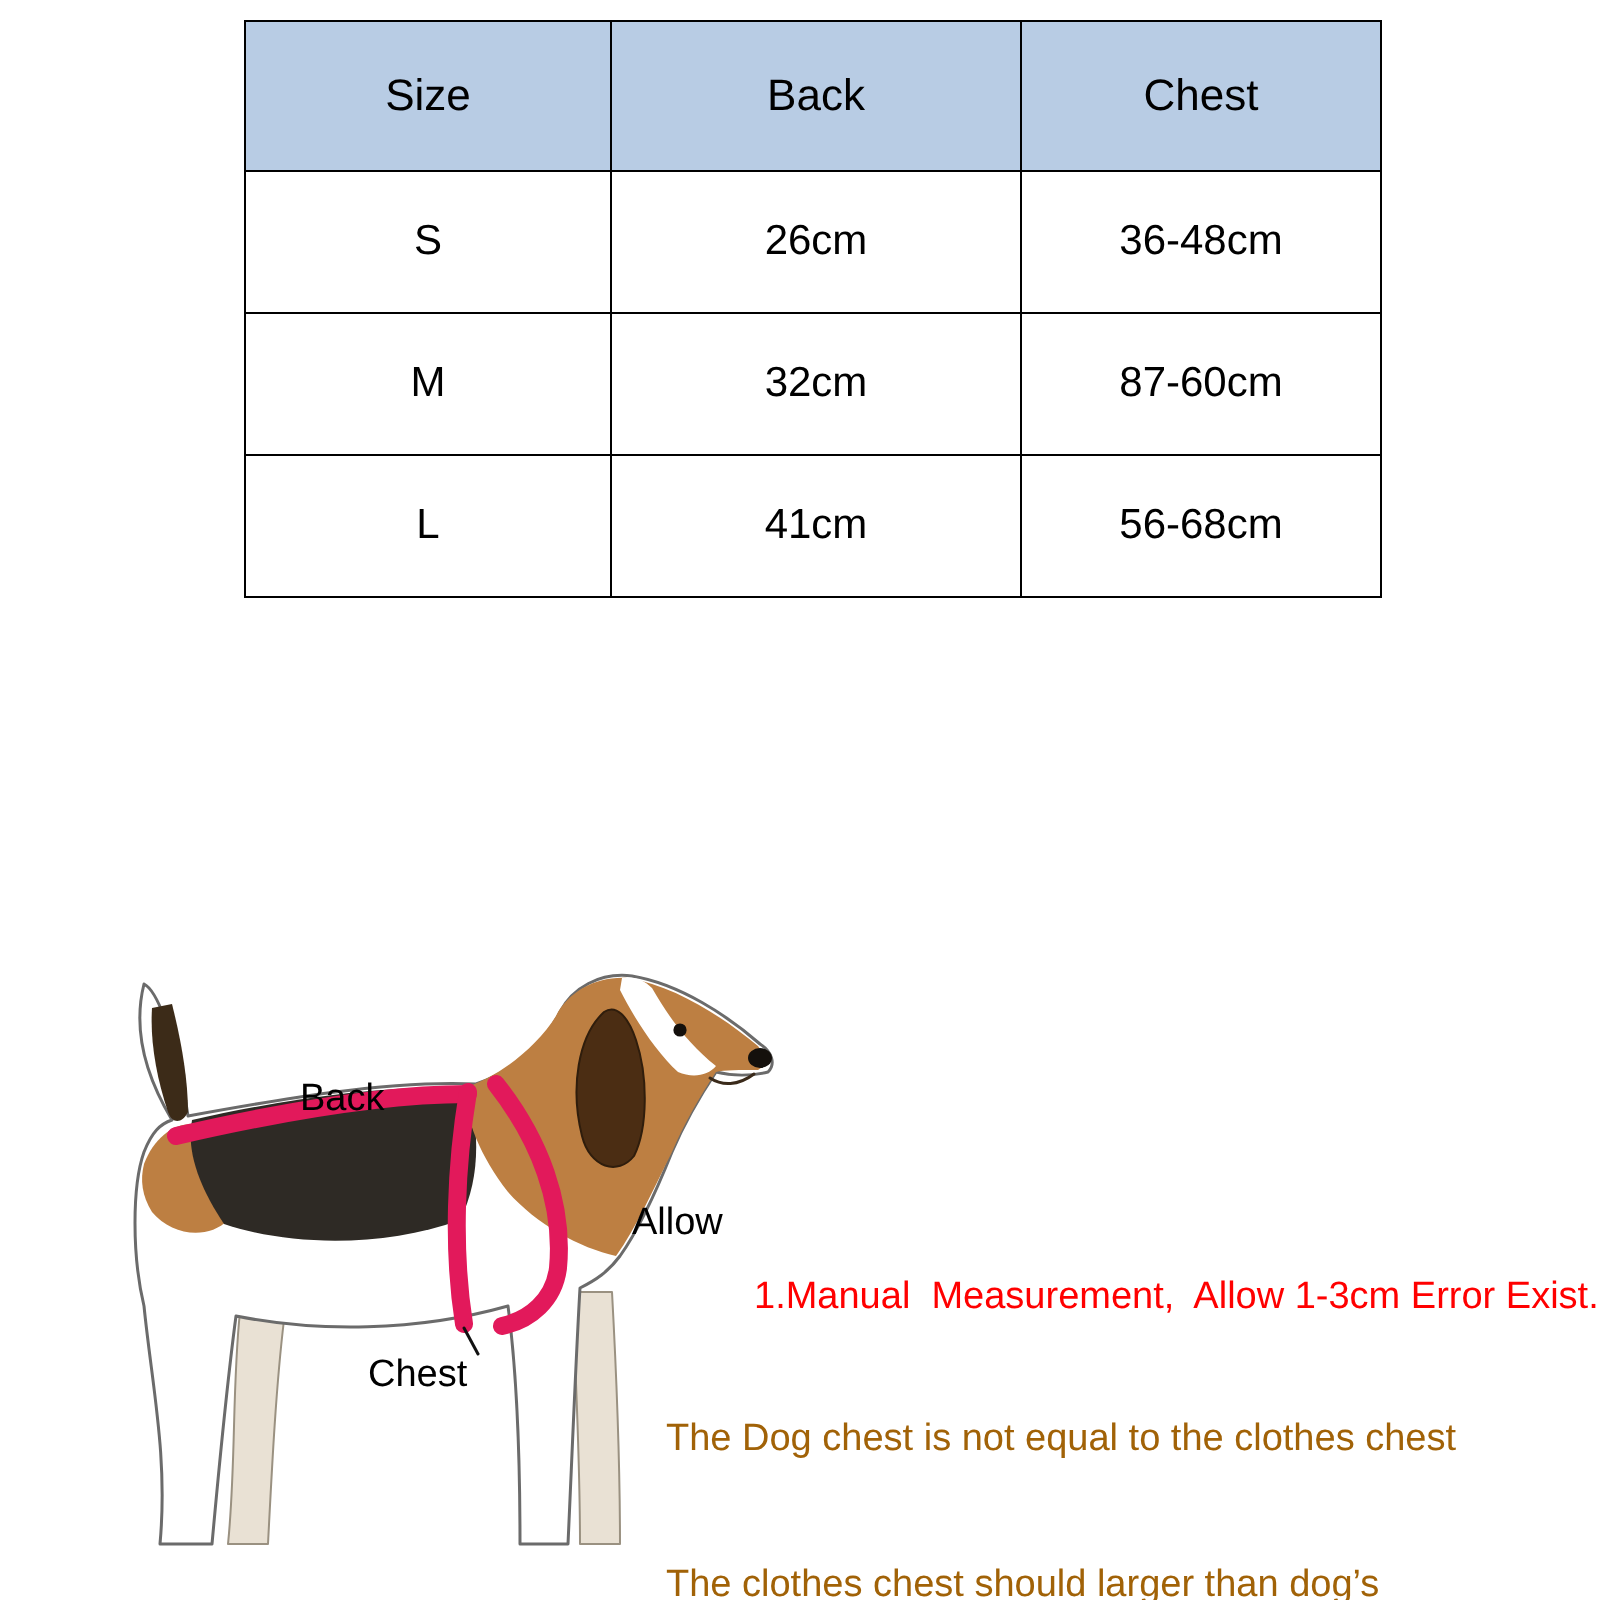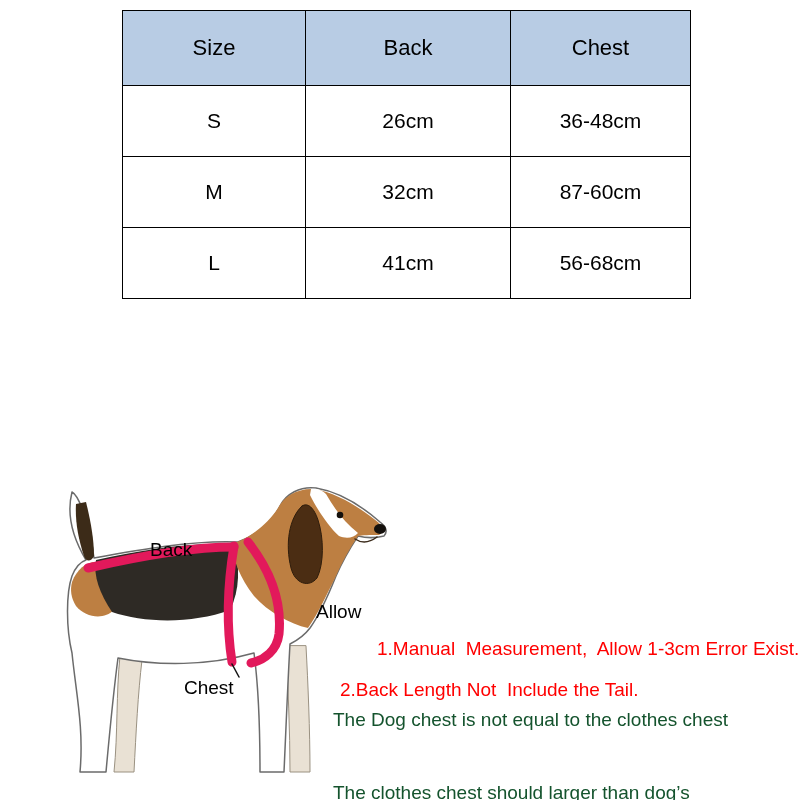--- a/index.html
+++ b/index.html
@@ -24,21 +24,21 @@
   .size-table td.note-cell { height:86px; font-size:21px; line-height:31px; padding:6px 0; }
 
   
   .dog-svg { position:absolute; left:28px; top:478px; }
   .dog-label { position:absolute; font-size:19px; color:#000; white-space:nowrap; }
   #label-back  { left:150px; top:539px; }
   #label-neck  { left:316px; top:601px; }
   #label-chest { left:184px; top:677px; }
 
   
-  .note-line { position:absolute; font-size:19px; white-space:pre; color:#14532d; }
+  .note-line { position:absolute; font-size:19px; white-space:pre; color:#a16207; }
   .note-line.red { color:var(--accent-red, #ff0000); }
   #note-red1   { left:353px; top:638px;margin-left:24px; }
   #note-red2   { left:340px; top:679px; }
   #note-black1 { left:333px; top:709px; }
   #note-black2 { left:333px; top:782px;text-align:center; }
 </style>
 </head>
 <body>
 
 <div class="page">
@@ -115,17 +115,16 @@
 
       <path d="M211,199 L204,186" fill="none" stroke="#111" stroke-width="1.5"></path>
     </g>
   </svg>
 
   <span class="dog-label" id="label-back">Back</span>
   <span class="dog-label" id="label-neck">Allow</span>
   <span class="dog-label" id="label-chest">Chest</span>
 
   <div class="note-line red" id="note-red1">1.Manual  Measurement,  Allow 1-3cm Error Exist.</div>
-  <div class="note-line red" id="note-red2">2.Back Length Not  Include the Tail.</div>
   <div class="note-line" id="note-black1">The Dog chest is not equal to the clothes chest</div>
   <div class="note-line" id="note-black2">The clothes chest should larger than dog’s</div>
 
 </div>
 
 </body></html>

